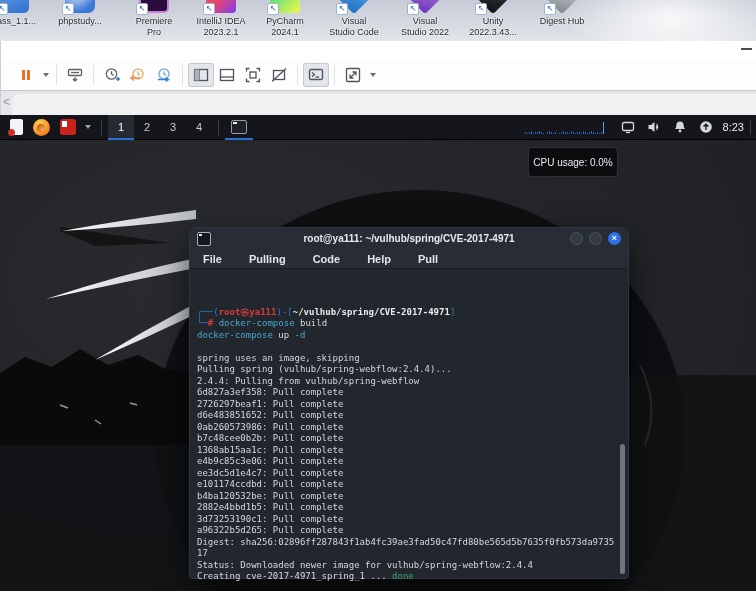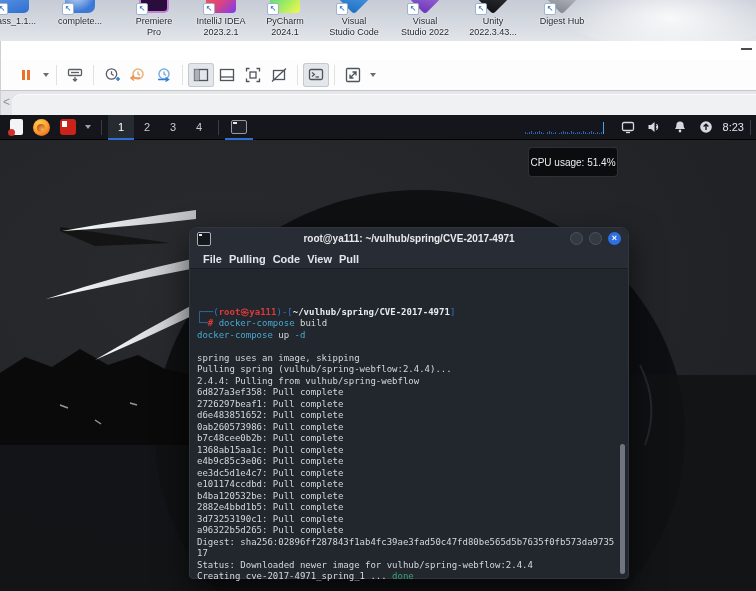--- a/index.html
+++ b/index.html
@@ -101,21 +101,21 @@
   #term-titlebar{position:relative;height:21px;background:#282d35;border-radius:8px 8px 0 0;
     display:flex;align-items:center;}
   #term-app-icon{width:12px;height:12px;margin-left:7px;border:1px solid #a9afb8;border-radius:2px;
     background:#14171c;position:relative;flex:none;}
   #term-app-icon::after{content:'';position:absolute;left:1px;top:1px;width:3px;height:2px;background:#e8eaee;}
   #term-title{position:absolute;left:0;right:0;text-align:center;font-size:10px;font-weight:bold;color:#e8eaed;}
   #term-buttons{position:absolute;right:7px;top:4px;display:flex;gap:6px;}
   .win-btn{width:13px;height:13px;border-radius:50%;box-sizing:border-box;}
   .win-btn.min,.win-btn.max{background:#343a43;border:1px solid #4c535c;}
   .win-btn.close{background:#2e6fe3;color:#fff;font-size:9px;line-height:12px;text-align:center;font-weight:bold;}
-  #term-menubar{height:19px;background:#282d35;display:flex;align-items:center;gap:7px;
+  #term-menubar{height:19px;background:#282d35;display:flex;align-items:center;gap:27px;
     padding-left:13px;border-bottom:1px solid rgba(0,0,0,.35);}
   .menu-item{font-size:11px;font-weight:600;color:#e2e5e9;}
   #term-body{position:relative;height:310px;padding:3px 0 0 7px;overflow:hidden;
     font-family:"DejaVu Sans Mono",monospace;font-size:9px;line-height:11.5px;white-space:pre;color:#d3d8dd;}
   .tl{height:11.5px;}
   .sb{color:#3476c5;}
   .sr{color:#dc3b3b;font-weight:bold;}
   .sw{color:#e9ecef;font-weight:bold;}
   .sc{color:#49a8cf;}
   .sg{color:#3aa173;}
@@ -135,21 +135,21 @@
             <div class="glyph"></div>
             <span class="badge">↖</span>
           </div>
           <div class="lbl">pass_1.1...</div>
         </div>
         <div class="shortcut">
           <div class="icon icon-phpstudy">
             <div class="glyph"></div>
             <span class="badge">↖</span>
           </div>
-          <div class="lbl">complete...</div>
+          <div class="lbl">phpstudy...</div>
         </div>
         <div class="shortcut">
           <div class="icon icon-premiere">
             <div class="glyph"></div>
             <span class="badge">↖</span>
           </div>
           <div class="lbl">Premiere<br>Pro</div>
         </div>
         <div class="shortcut">
           <div class="icon icon-idea">
@@ -408,37 +408,37 @@
       <div class="tray-icon">
         <svg width="14" height="14">
           <circle cx="7" cy="7" r="5.8" fill="#d5d9dd"></circle>
           <path d="M7,10 V4.5 M4.6,6.6 L7,4.2 L9.4,6.6" stroke="#15171c" stroke-width="1.4" fill="none"></path>
         </svg>
       </div>
       <span id="clock">8:23</span>
       <div id="panel-endsep"></div>
     </div>
 
-    <div id="cpu-tooltip">CPU usage: 51.4%</div>
+    <div id="cpu-tooltip">CPU usage: 0.0%</div>
 
     <div id="terminal-window">
       <div id="term-titlebar">
         <span id="term-app-icon"></span>
         <span id="term-title">root@ya111: ~/vulhub/spring/CVE-2017-4971</span>
         <div id="term-buttons">
           <span class="win-btn min"></span>
           <span class="win-btn max"></span>
           <span class="win-btn close">×</span>
         </div>
       </div>
       <div id="term-menubar">
           <span class="menu-item">File</span>
           <span class="menu-item">Pulling</span>
           <span class="menu-item">Code</span>
-          <span class="menu-item">View</span>
+          <span class="menu-item">Help</span>
           <span class="menu-item">Pull</span>
         </div>
       <div id="term-body">
         <div id="scroll-thumb"></div>
       <div class="tl"><span class="sb">┌──(</span><span class="sr">root㉿ya111</span><span class="sb">)-[</span><span class="sw">~/vulhub/spring/CVE-2017-4971</span><span class="sb">]</span></div><div class="tl"><span class="sb">└─</span><span class="sr">#</span><span class="st"> </span><span class="sc">docker-compose</span><span class="st"> build</span></div><div class="tl"><span class="sc">docker-compose</span><span class="st"> up </span><span class="sc">-d</span></div><div class="tl">&nbsp;</div><div class="tl"><span class="st">spring uses an image, skipping</span></div><div class="tl"><span class="st">Pulling spring (vulhub/spring-webflow:2.4.4)...</span></div><div class="tl"><span class="st">2.4.4: Pulling from vulhub/spring-webflow</span></div><div class="tl"><span class="st">6d827a3ef358: Pull complete</span></div><div class="tl"><span class="st">2726297beaf1: Pull complete</span></div><div class="tl"><span class="st">d6e483851652: Pull complete</span></div><div class="tl"><span class="st">0ab260573986: Pull complete</span></div><div class="tl"><span class="st">b7c48cee0b2b: Pull complete</span></div><div class="tl"><span class="st">1368ab15aa1c: Pull complete</span></div><div class="tl"><span class="st">e4b9c85c3e06: Pull complete</span></div><div class="tl"><span class="st">ee3dc5d1e4c7: Pull complete</span></div><div class="tl"><span class="st">e101174ccdbd: Pull complete</span></div><div class="tl"><span class="st">b4ba120532be: Pull complete</span></div><div class="tl"><span class="st">2882e4bbd1b5: Pull complete</span></div><div class="tl"><span class="st">3d73253190c1: Pull complete</span></div><div class="tl"><span class="st">a96322b5d265: Pull complete</span></div><div class="tl"><span class="st">Digest: sha256:02896ff287843f1ab4fc39ae3fad50c47fd80be565d5b7635f0fb573da9735</span></div><div class="tl"><span class="st">17</span></div><div class="tl"><span class="st">Status: Downloaded newer image for vulhub/spring-webflow:2.4.4</span></div><div class="tl"><span class="st">Creating cve-2017-4971_spring_1 ... </span><span class="sg">done</span></div></div>
     </div>
 
   </div>
 </div>
 

